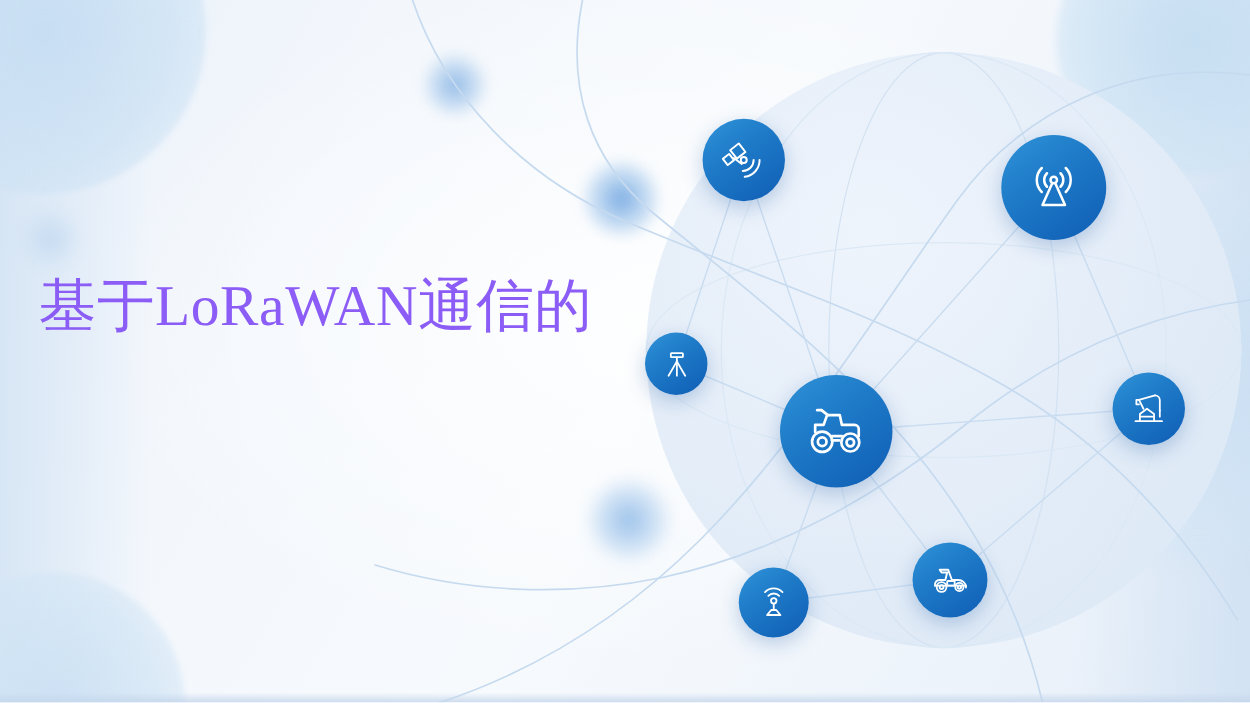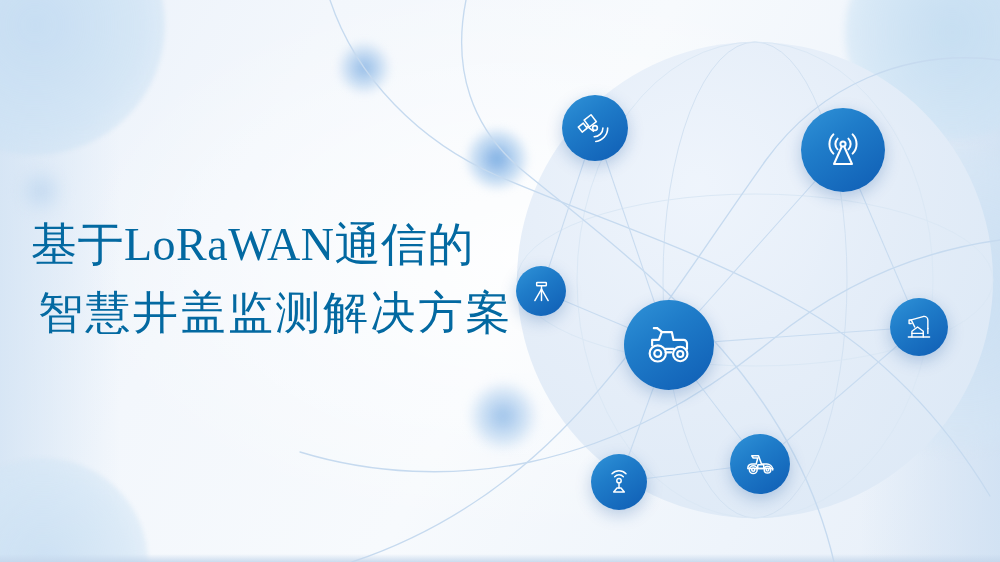--- a/index.html
+++ b/index.html
@@ -112,21 +112,21 @@
   .node svg { display: block; }
 
   
   .title-block {
     position: absolute;
     left: 0;
     top: 222px;
     width: 560px;
   }
   .title-line {
-    color: #0369a1;
+    color: #8b5cf6;
     white-space: nowrap;
     line-height: 1.0;
   }
   .title-line-1 {
     font-family: "Liberation Serif", "DejaVu Serif", serif;
     font-size: 46px;
     letter-spacing: 0.5px;
     padding-left: 31px;
     margin-bottom: 22px;
   }
@@ -275,17 +275,16 @@
       <circle cx="15" cy="31.5" r="5.2"></circle>
       <circle cx="15" cy="31.5" r="2.1"></circle>
       <circle cx="34" cy="31.5" r="4.4"></circle>
       <circle cx="34" cy="31.5" r="1.8"></circle>
       <rect x="21" y="25" width="8" height="5" rx="0.8"></rect>
     </svg>
   </div>
 
   <div class="title-block">
     <div class="title-line title-line-1">基于LoRaWAN通信的</div>
-    <div class="title-line title-line-2">智慧井盖监测解决方案</div>
   </div>
 
   <div class="edge-bottom"></div>
 </div>
 
 </body></html>

